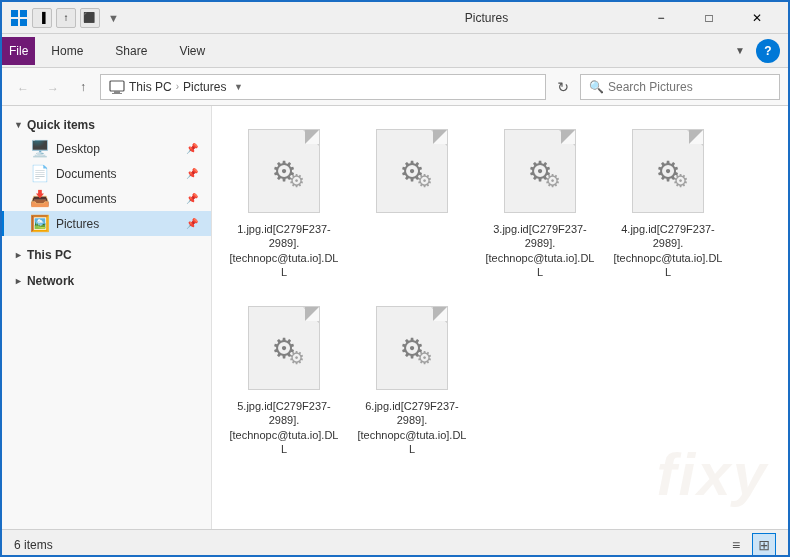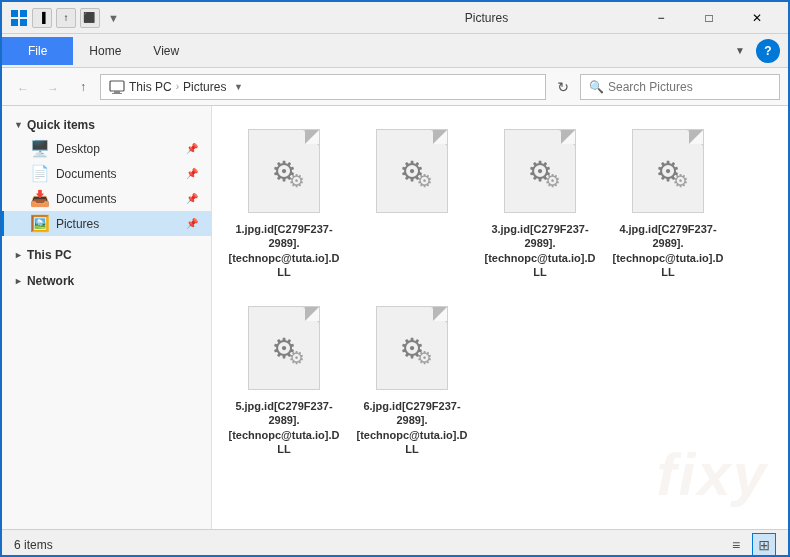--- a/index.html
+++ b/index.html
@@ -64,23 +64,23 @@
 
     
     .menu-bar {
       background: #f0f0f0;
       height: 34px;
       display: flex;
       align-items: center;
       border-bottom: 1px solid #d0d0d0;
     }
     .menu-file {
-      background: #3b82f6;
+      background: #701a75;
       color: #fff;
-      padding: 0 26px;
+      padding: 0 7px;
       height: 28px;
       display: flex; align-items: center;
       font-size: 12px;
       font-weight: 400;
       cursor: pointer;
     }
     .menu-item {
       padding: 0 16px;
       height: 34px;
       display: flex; align-items: center;
@@ -339,21 +339,20 @@
       right: -8px;
       z-index: 1;
     }
     .file-name {
       font-size: 11px;
       text-align: center;
       color: #333;
       word-break: break-word;
       line-height: 1.3;
       max-width: 115px;
-      font-weight: bold;
     }
 
     
     .status-bar {
       height: 30px;
       background: #f0f0f0;
       border-top: 1px solid #d0d0d0;
       display: flex;
       align-items: center;
       padding: 0 12px;
@@ -397,20 +396,21 @@
   <div class="title-bar-controls">
     <div class="title-bar-btn">−</div>
     <div class="title-bar-btn">□</div>
     <div class="title-bar-btn close">✕</div>
   </div>
 </div>
 
 <div class="menu-bar">
   <div class="menu-file">File</div>
   <div class="menu-item">Home</div>
+  <div class="menu-item">Share</div>
   <div class="menu-item">View</div>
   <div class="menu-bar-right">
     <div class="chevron-down-btn">▼</div>
     <div class="help-btn">?</div>
   </div>
 </div>
 
 <div class="address-bar">
   <div class="nav-btn disabled">←</div>
   <div class="nav-btn disabled">→</div>

